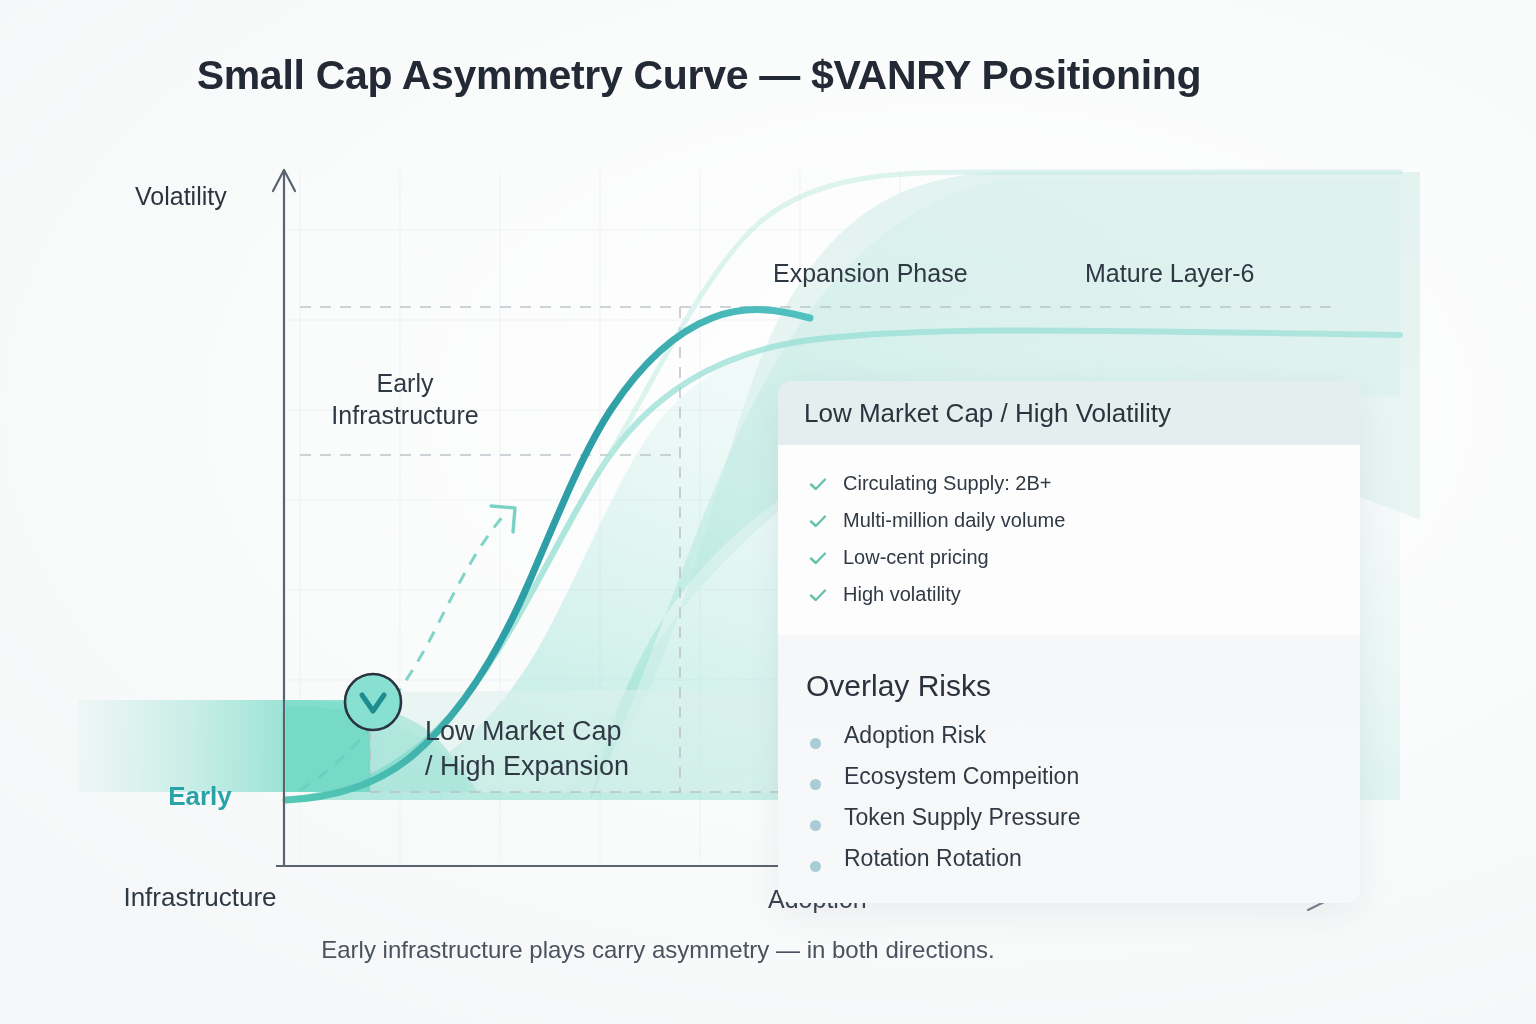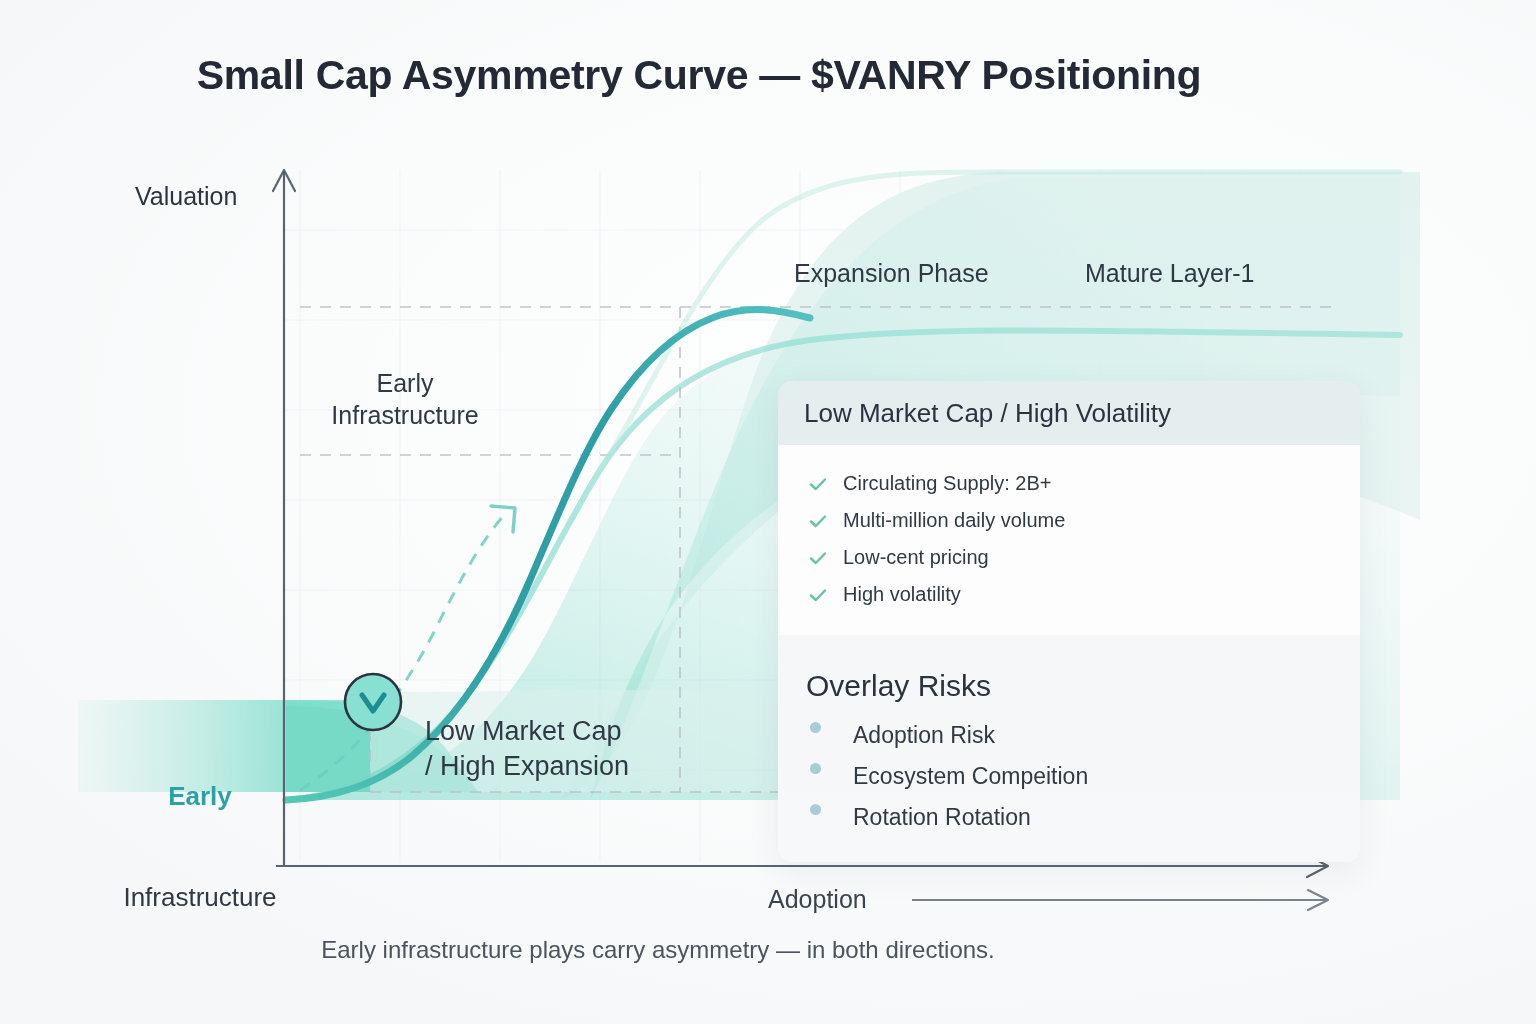--- a/index.html
+++ b/index.html
@@ -42,21 +42,21 @@
   .axis-y-label{
     left:135px;top:181px;
     font-size:25px;color:#2C3440;
   }
   .axis-x-label{
     left:768px;top:884px;
     font-size:25px;color:#3A4450;
   }
 
   .phase-expansion{
-    left:794px;top:258px;
+    left:773px;top:258px;
     font-size:25px;color:#2F3944;
   }
   .phase-mature{
     left:1085px;top:258px;
     font-size:25px;color:#2F3944;
   }
 
   .zone-early{
     left:310px;top:368px;
     width:190px;text-align:center;
@@ -120,22 +120,22 @@
   .card-foot{
     background:linear-gradient(180deg,#F5F7F8 0%,#F7F8F9 100%);
     padding:18px 26px 24px 26px;
   }
   .card-foot-title{
     font-size:30px;color:#2A333E;
     margin:16px 0 12px 2px;
   }
   .dot-list{list-style:none;margin:0;padding:0;}
   .dot-list li{
-    display:flex;align-items:flex-start;
-    gap:32px;
+    display:flex;align-items:flex-end;
+    gap:23px;
     font-size:23px;color:#303944;
     padding:7px 0 7px 6px;
   }
   .dot{
     width:11px;height:11px;flex:0 0 11px;
     border-radius:50%;
     background:#A8CDD4;
     display:block;
   }
 
@@ -275,25 +275,25 @@
         <path d="M1307,855 L1328,866 L1307,877" stroke-linecap="round" stroke-linejoin="round"></path>
       </g>
 
       <g stroke="#7A838E" stroke-width="2" fill="none">
         <line x1="912" y1="900" x2="1326" y2="900"></line>
         <path d="M1308,890 L1328,900 L1308,910" stroke-linecap="round" stroke-linejoin="round"></path>
       </g>
     </svg>
   </div>
 
-  <div class="lbl axis-y-label">Valuation</div>
+  <div class="lbl axis-y-label">Volatility</div>
   <div class="lbl axis-x-label">Adoption</div>
 
   <div class="lbl phase-expansion">Expansion Phase</div>
-  <div class="lbl phase-mature">Mature Layer-1</div>
+  <div class="lbl phase-mature">Mature Layer-6</div>
 
   <div class="lbl zone-early">Early
 Infrastructure</div>
   <div class="lbl zone-lowcap">Low Market Cap
 / High Expansion</div>
 
   <div class="lbl badge-early">
     <span class="b1">Early</span>
     <span class="b2">Infrastructure</span>
   </div>
@@ -352,20 +352,24 @@
         <li>
           <span class="dot"></span>
           <span>Adoption Risk</span>
         </li>
         <li>
           <span class="dot"></span>
           <span>Ecosystem Compeition</span>
         </li>
         <li>
           <span class="dot"></span>
+          <span>Token Supply Pressure</span>
+        </li>
+        <li>
+          <span class="dot"></span>
           <span>Rotation Rotation</span>
         </li>
       </ul>
     </div>
   </div>
 
   <div class="caption">Early infrastructure plays carry asymmetry — in both directions.</div>
 
 </div>
 

